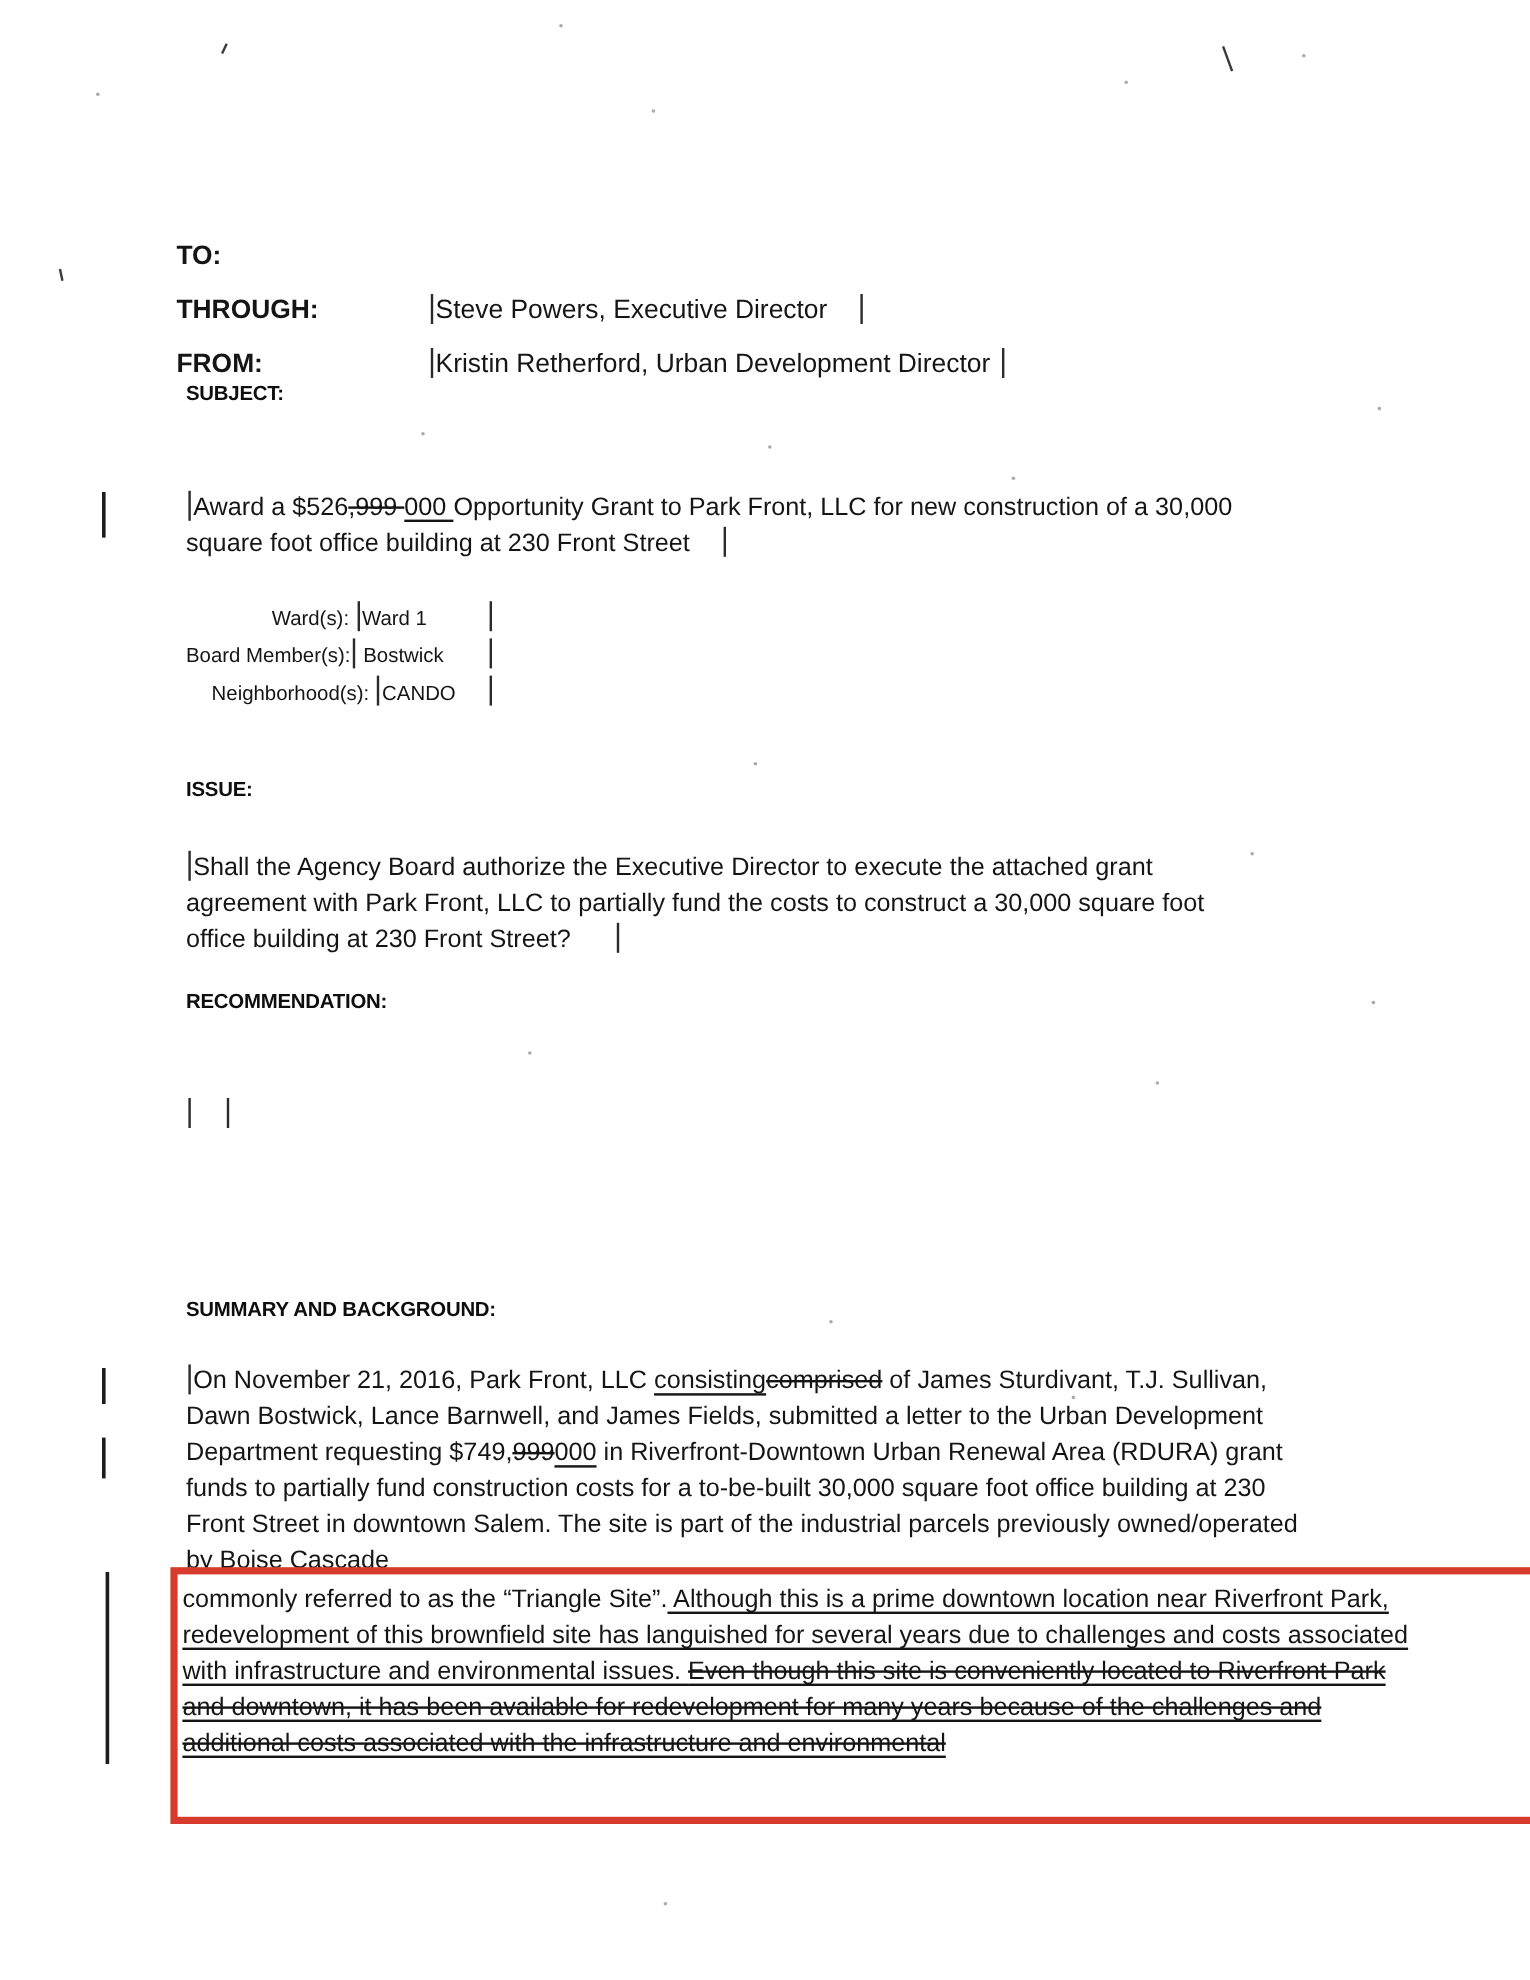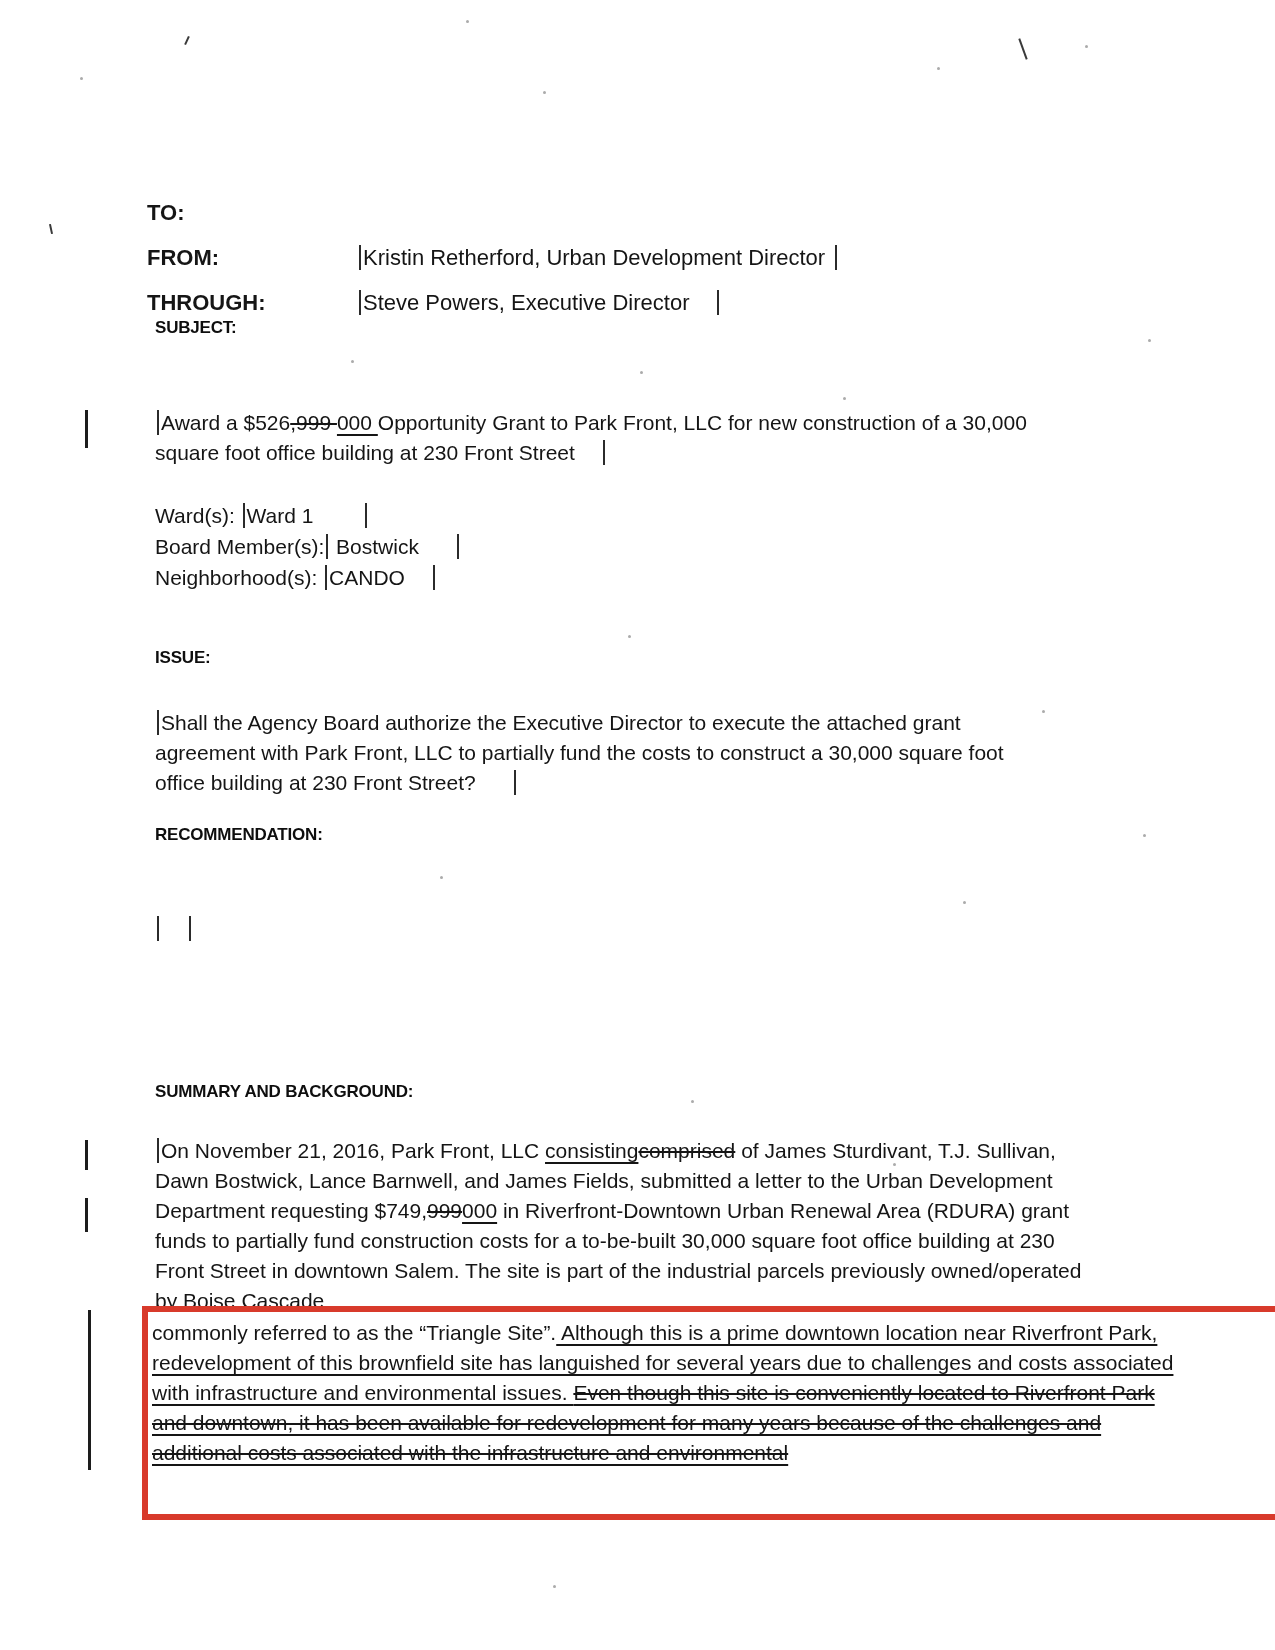--- a/index.html
+++ b/index.html
@@ -7,21 +7,21 @@
         font-family:"Liberation Sans","DejaVu Sans",sans-serif;color:#151515;}
   .abs{position:absolute;}
   
   .heading{font-weight:bold;font-size:17px;letter-spacing:-0.2px;color:#0e0e0e;}
   
   .hrow{display:flex;margin-bottom:19px;}
   .hlabel{font-weight:bold;font-size:22px;width:210px;flex:0 0 210px;}
   .hvalue{font-size:22px;white-space:nowrap;}
   
   .body{font-size:21px;line-height:30px;}
-  .mline{font-size:21px;line-height:31px;white-space:nowrap;}
+  .mline{font-size:17px;line-height:31px;white-space:nowrap;text-align:right;}
   
   .rev-ins{text-decoration:underline;text-decoration-thickness:1.6px;text-underline-offset:4px;}
   .rev-del{text-decoration:line-through;text-decoration-thickness:1.6px;}
   .rev-del-u{text-decoration:underline line-through;text-decoration-thickness:1.6px;text-underline-offset:4px;}
   
   .pipe{display:inline-block;width:2px;height:25px;background:#2b2b2b;vertical-align:-5px;margin:0 2px;}
   .g10{margin-left:10px;} .g28{margin-left:28px;} .g38{margin-left:38px;} .g52{margin-left:52px;}
   
   .changebar{position:absolute;width:3px;background:#1d1d1d;}
   
@@ -63,26 +63,26 @@
   <div class="changebar" style="left:85px;top:410px;height:38px;"></div>
   <div class="changebar" style="left:85px;top:1140px;height:30px;"></div>
   <div class="changebar" style="left:85px;top:1198px;height:34px;"></div>
   <div class="changebar" style="left:88px;top:1310px;height:160px;"></div>
 
   <div class="abs" style="left:147px;top:152px;margin-top:48px;">
     <div class="hrow">
       <span class="hlabel">TO:</span>
     </div>
     <div class="hrow">
+      <span class="hlabel">THROUGH:</span>
+      <span class="hvalue"><span class="pipe"></span><span>Steve Powers, Executive Director</span><span class="pipe g28"></span></span>
+    </div>
+    <div class="hrow">
       <span class="hlabel">FROM:</span>
       <span class="hvalue"><span class="pipe"></span><span>Kristin Retherford, Urban Development Director</span><span class="pipe g10"></span></span>
-    </div>
-    <div class="hrow">
-      <span class="hlabel">THROUGH:</span>
-      <span class="hvalue"><span class="pipe"></span><span>Steve Powers, Executive Director</span><span class="pipe g28"></span></span>
     </div>
   </div>
 
   <div class="abs heading" style="left:155px;top:318px;">SUBJECT:</div>
   <div class="abs body" style="left:155px;top:408px;width:930px;"><span class="pipe"></span><span>Award a $526</span><span class="rev-del">,999 </span><span class="rev-ins">000 </span><span>Opportunity Grant to Park Front, LLC for new construction of a 30,000 square foot office building at 230 Front Street</span><span class="pipe g28"></span></div>
 
   <div class="abs" style="left:155px;top:500px;">
     <div class="mline"><span>Ward(s):</span> <span class="pipe"></span><span>Ward 1</span><span class="pipe g52"></span></div>
     <div class="mline"><span>Board Member(s):</span><span class="pipe"></span> <span>Bostwick</span><span class="pipe g38"></span></div>
     <div class="mline"><span>Neighborhood(s):</span> <span class="pipe"></span><span>CANDO</span><span class="pipe g28"></span></div>

